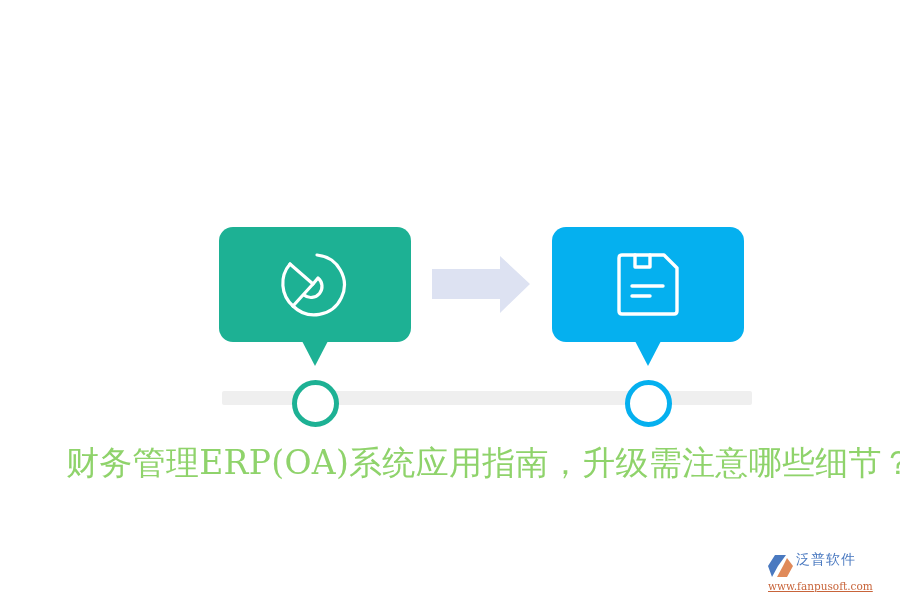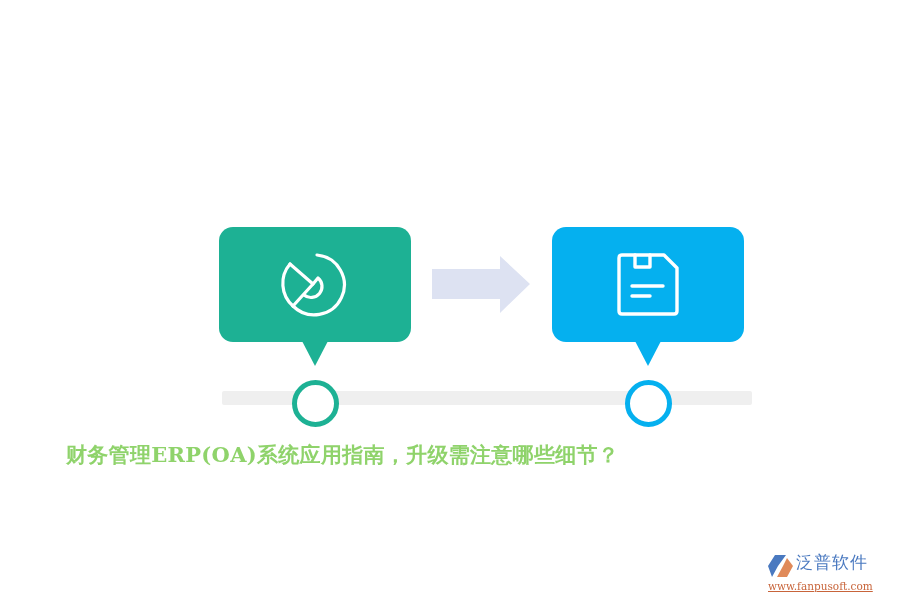--- a/index.html
+++ b/index.html
@@ -32,26 +32,26 @@
     .card-blue .pointer { border-top-color: #05b0ef; }
     .node {
       position: absolute; top: 380px; width: 37px; height: 37px;
       border-radius: 50%; background: #ffffff; border-width: 5px; border-style: solid;
     }
     .node-green { left: 292px; border-color: #1db194; }
     .node-blue { left: 625px; border-color: #05b0ef; }
     .arrow { position: absolute; left: 432px; top: 256px; width: 100px; height: 60px; }
     .title {
       position: absolute; left: 66px; top: 441px; width: 800px;
-      font-size: 21px; color: #8fd36b; letter-spacing: 0.3px; white-space: nowrap; font-weight: bold;
+      font-size: 33px; color: #8fd36b; letter-spacing: 0.3px; white-space: nowrap;
     }
     .logo { position: absolute; left: 766px; top: 551px; width: 130px; height: 45px; }
     .logo .mark { position: absolute; left: 2px; top: 3px; width: 26px; height: 24px; }
     .logo .name {
-      position: absolute; left: 30px; top: 0px; font-size: 17px; color: #4a79c0;
+      position: absolute; left: 30px; top: 0px; font-size: 14px; color: #4a79c0;
       font-family: "DejaVu Sans", "Liberation Sans", sans-serif; letter-spacing: 1px;
       white-space: nowrap;
     }
     .logo .url {
       position: absolute; left: 2px; top: 29px; font-size: 10.5px; color: #c8643a;
       font-family: "DejaVu Serif", "Liberation Serif", serif; white-space: nowrap; text-decoration: underline;
     }
   </style>
 </head>
 <body>

